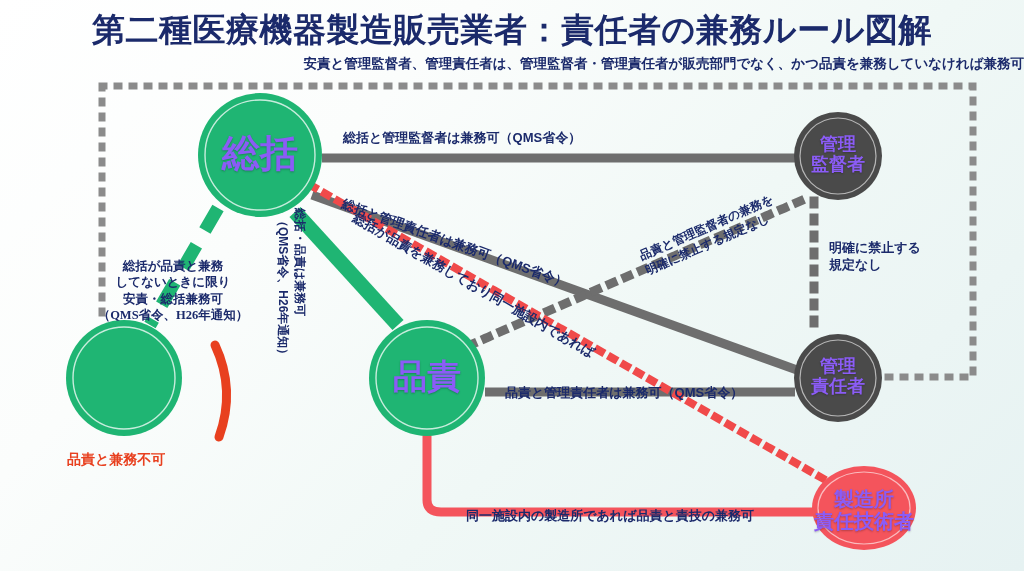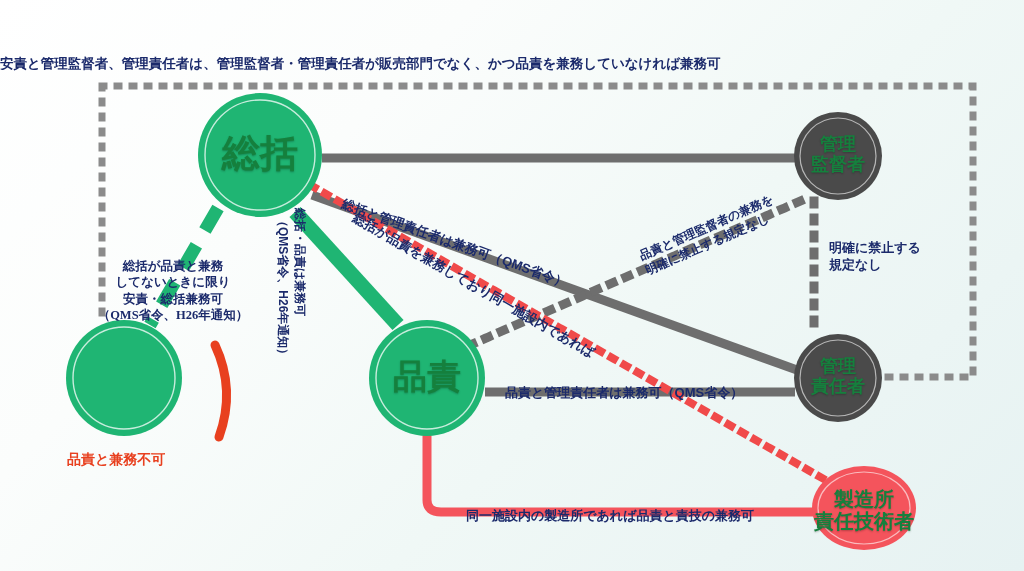--- a/index.html
+++ b/index.html
@@ -11,26 +11,26 @@
   }
   #stage{position:absolute;inset:0;}
   svg.layer{position:absolute;left:0;top:0;width:1024px;height:571px;}
 
   .title{
     position:absolute;left:0;top:8px;width:1024px;text-align:center;
     font-size:33px;font-weight:bold;color:#1b2a6b;letter-spacing:.5px;
     white-space:nowrap;
   }
   .subtitle{
-    position:absolute;left:0;top:55px;width:1024px;text-align:left;
+    position:absolute;left:0;top:55px;width:1024px;text-align:right;
     font-size:13.5px;font-weight:bold;color:#1b2a6b;white-space:nowrap;
   }
 
   .node-label{
-    position:absolute;color:#15803d;font-weight:bold;text-align:center;
+    position:absolute;color:#8b5cf6;font-weight:bold;text-align:center;
     line-height:1.12;pointer-events:none;
     text-shadow:0 1px 2px rgba(0,0,0,.25);
   }
 
   .edge-label{
     position:absolute;color:#1b2a6b;font-size:13px;font-weight:bold;
     line-height:1.3;white-space:pre;
   }
   .edge-label.small{font-size:12px;}
   .edge-label.center{text-align:center;}
@@ -79,36 +79,38 @@
     <circle cx="838" cy="156" r="44" fill="#4a4a4a"></circle>
     <circle cx="838" cy="156" r="38" fill="none" stroke="#ffffff" stroke-width="1.2" opacity=".6"></circle>
 
     <circle cx="838" cy="378" r="44" fill="#4a4a4a"></circle>
     <circle cx="838" cy="378" r="38" fill="none" stroke="#ffffff" stroke-width="1.2" opacity=".6"></circle>
 
     <ellipse cx="864" cy="508" rx="52" ry="42" fill="#f4545c"></ellipse>
     <ellipse cx="864" cy="508" rx="46" ry="36" fill="none" stroke="#ffffff" stroke-width="1.2" opacity=".6"></ellipse>
   </svg>
 
+  <div class="title">第二種医療機器製造販売業者：責任者の兼務ルール図解</div>
   <div class="subtitle">安責と管理監督者、管理責任者は、管理監督者・管理責任者が販売部門でなく、かつ品責を兼務していなければ兼務可</div>
 
   <div class="node-label" style="left:198px;top:132px;width:124px;font-size:38px;">総括</div>
 
 
   <div class="node-label" style="left:365px;top:357px;width:124px;font-size:34px;">品責</div>
 
   <div class="node-label" style="left:786px;top:134px;width:104px;font-size:18px;white-space:pre-line;">管理
 監督者</div>
 
   <div class="node-label" style="left:786px;top:356px;width:104px;font-size:18px;white-space:pre-line;">管理
 責任者</div>
 
   <div class="node-label" style="left:812px;top:488px;width:104px;font-size:20px;white-space:pre-line;">製造所
 責任技術者</div>
 
+  <div class="edge-label" style="left:343px;top:130px;">総括と管理監督者は兼務可（QMS省令）</div>
 
   <div class="edge-label" style="left:345px;top:196px;transform:rotate(19.5deg);transform-origin:left top;">総括と管理責任者は兼務可（QMS省令）</div>
 
   <div class="edge-label" style="left:358px;top:210px;transform:rotate(29.8deg);transform-origin:left top;">総括が品責を兼務しており同一施設内であれば</div>
 
   <div class="edge-label small" style="left:307px;top:208px;transform:rotate(90deg);transform-origin:left top;">総括・品責は兼務可</div>
 
   <div class="edge-label small" style="left:290px;top:215px;transform:rotate(90deg);transform-origin:left top;">（QMS省令、H26年通知）</div>
 
   <div class="edge-label center" style="left:58px;top:258px;width:230px;white-space:pre-line;font-size:12.5px;font-family:Liberation Serif, serif;">総括が品責と兼務

